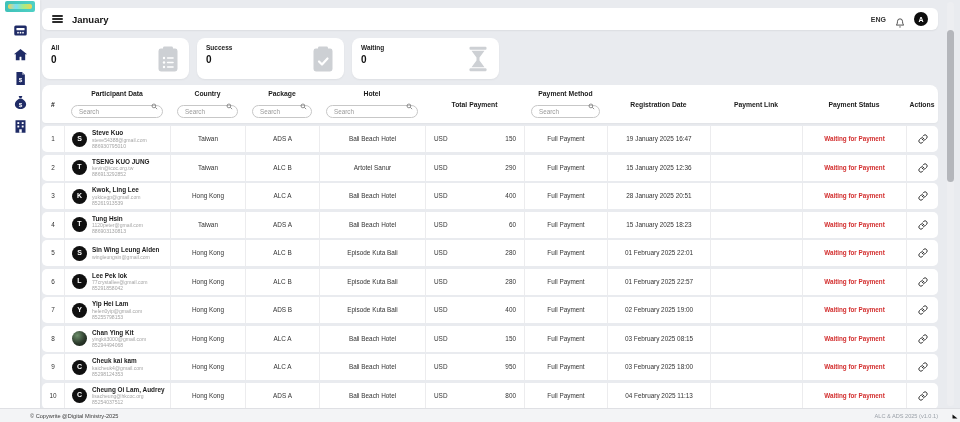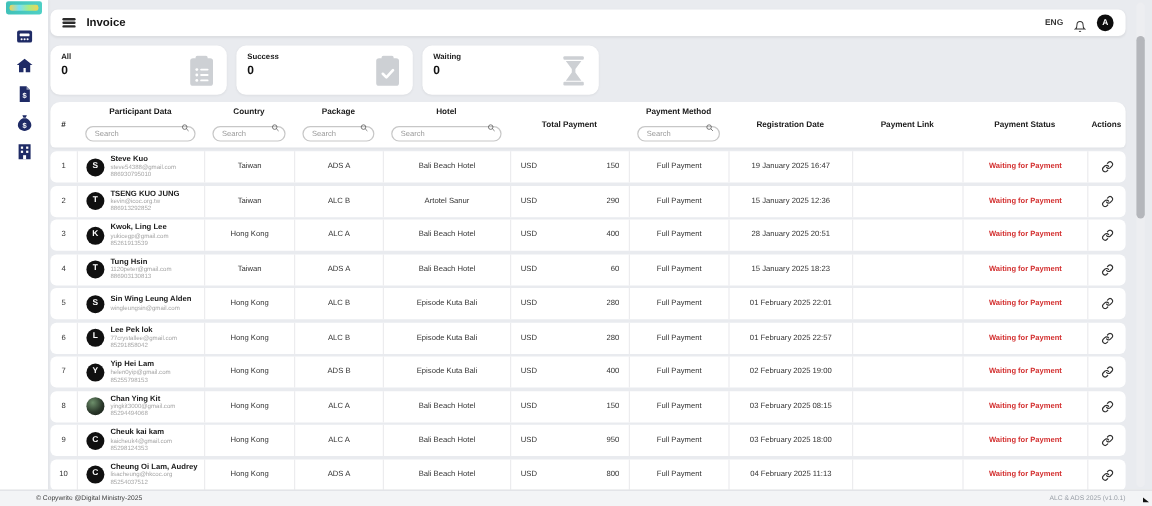--- a/index.html
+++ b/index.html
@@ -164,21 +164,21 @@
 </aside>
 
 <div class="main">
 
   <header class="topbar">
     <div class="hamburger">
         <span></span>
         <span></span>
         <span></span>
       </div>
-    <div class="page-title">Invoice</div>
+    <div class="page-title">January</div>
     <div class="topbar-right">
       <div class="lang">ENG</div>
       <div class="bell">
         <svg viewBox="0 0 24 24" fill="none" stroke="currentColor" stroke-width="2">
             <path d="M18 8A6 6 0 0 0 6 8c0 7-3 9-3 9h18s-3-2-3-9"></path>
             <path d="M13.73 21a2 2 0 0 1-3.46 0"></path>
           </svg>
       </div>
       <div class="user-avatar">A</div>
     </div>

